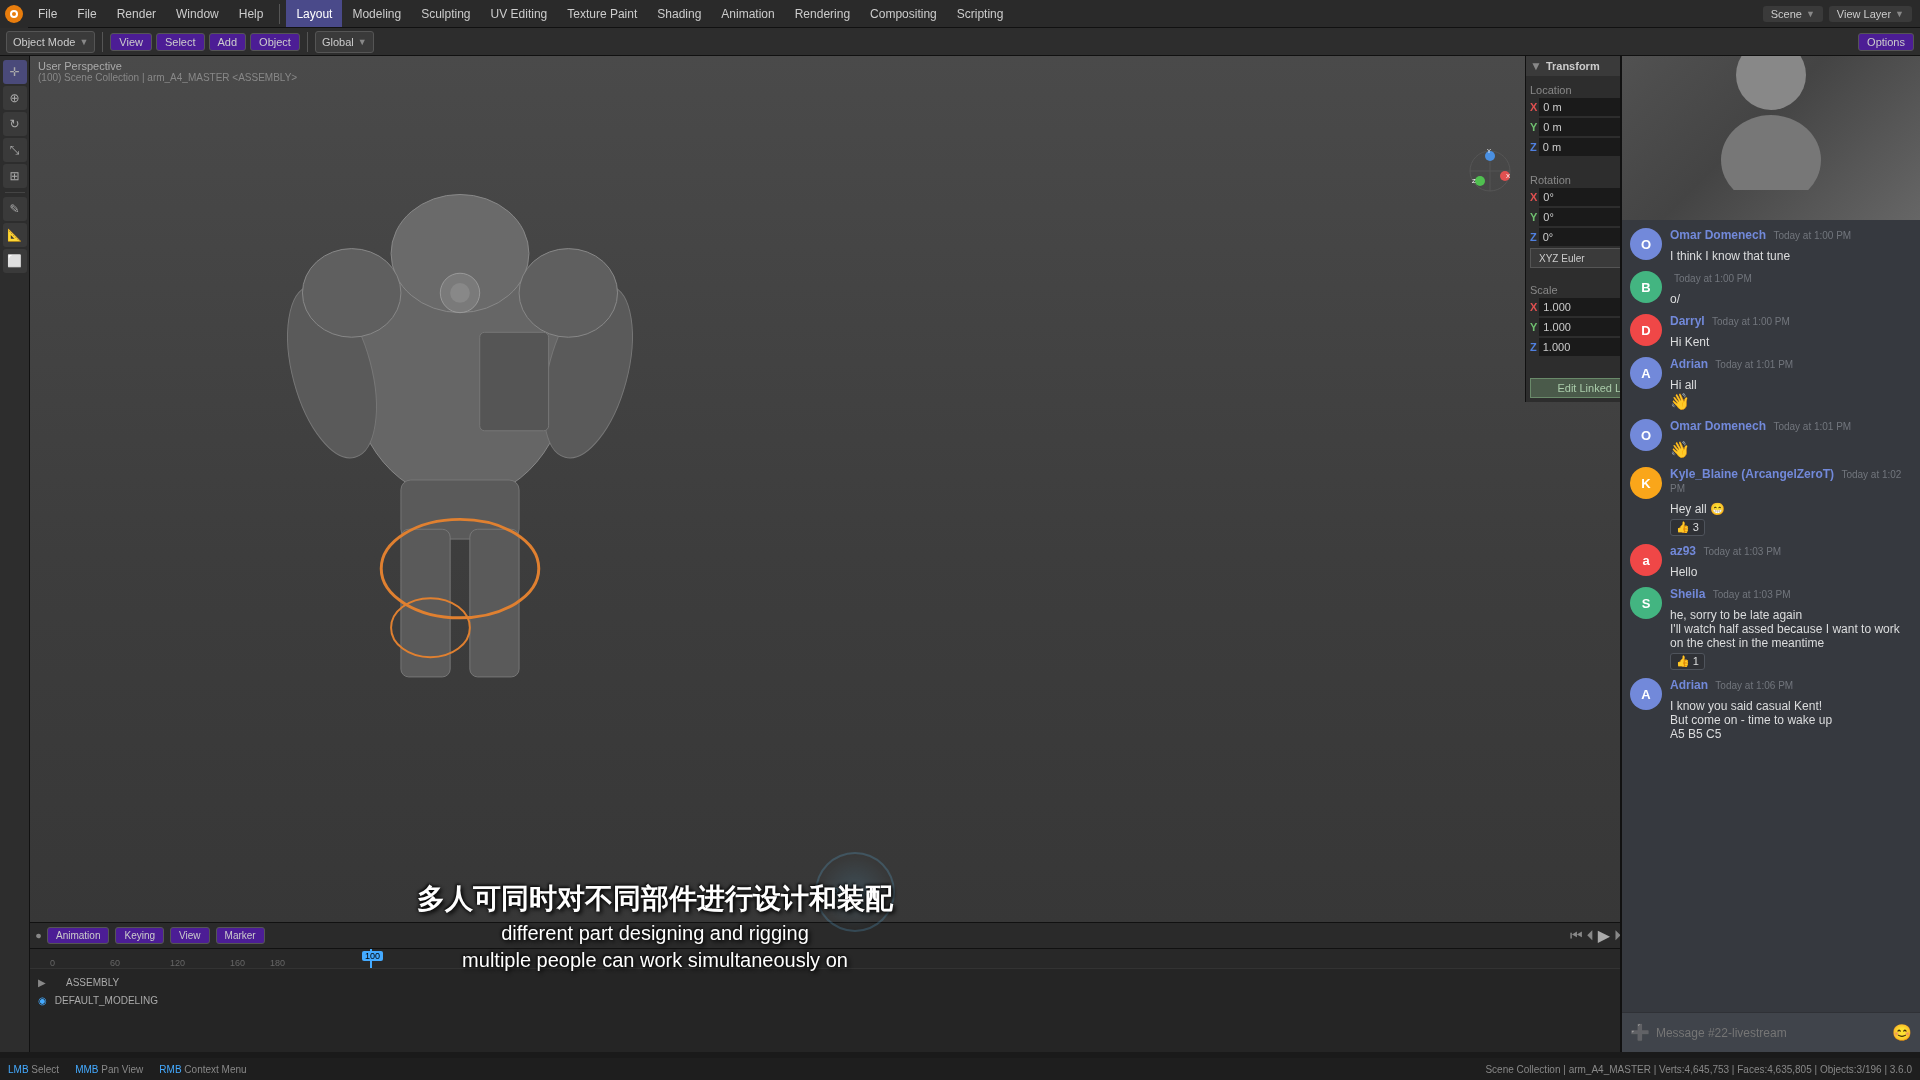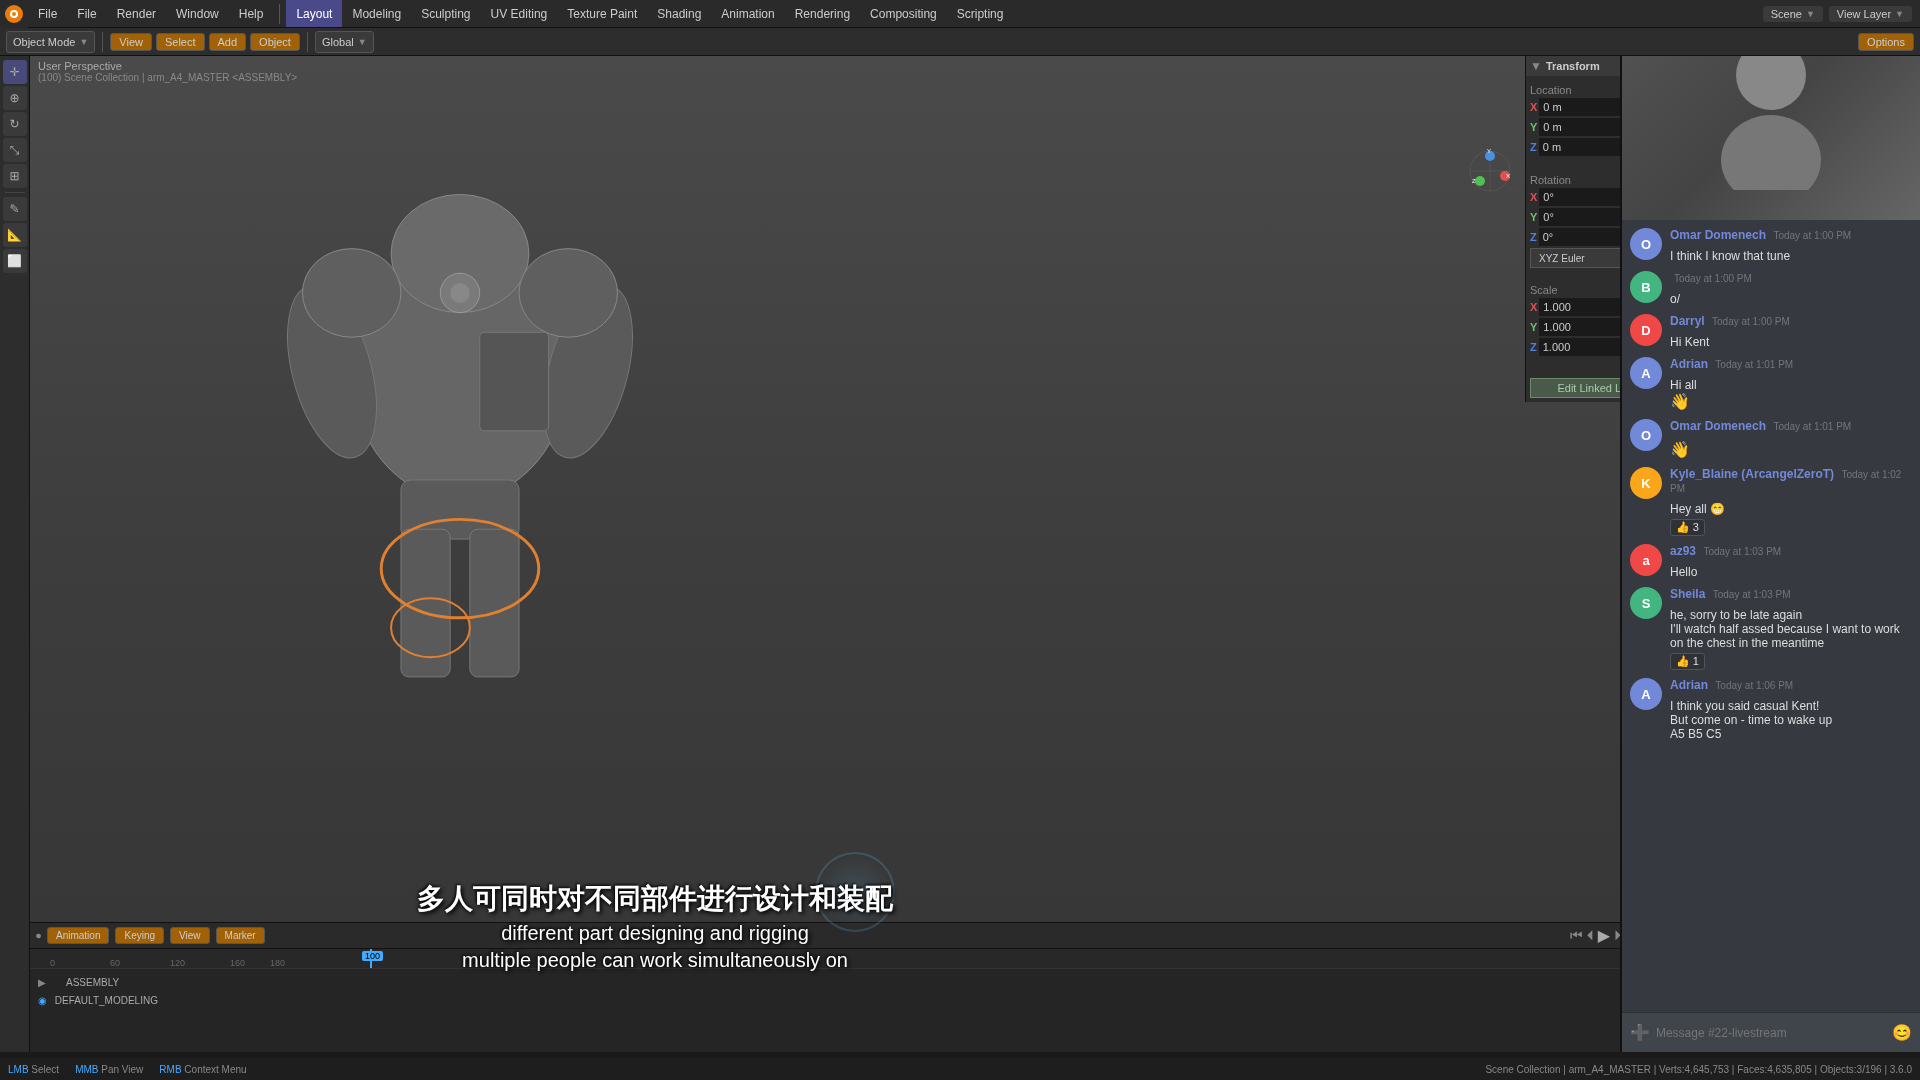--- a/index.html
+++ b/index.html
@@ -44,21 +44,21 @@
       background: #2d2d2d;
       display: flex;
       align-items: center;
       gap: 4px;
       padding: 0 6px;
       border-bottom: 1px solid #111;
       z-index: 99;
     }
     .toolbar-btn {
       padding: 2px 8px;
-      background: #a16207;
+      background: #4c1d95;
       border: 1px solid #555;
       border-radius: 3px;
       font-size: 11px;
       color: #ccc;
       cursor: pointer;
       white-space: nowrap;
     }
     .toolbar-separator { width: 1px; height: 20px; background: #555; margin: 0 3px; }
 
     
@@ -1229,21 +1229,21 @@
             <div><span class="chat-reaction">👍 1</span></div>
           </div>
     </div>
   </div>
       <div class="chat-message">
     <div class="chat-avatar" style="background:#7289da;">A</div>
     <div class="chat-content">
       <span class="chat-username">Adrian</span>
       <span class="chat-timestamp">Today at 1:06 PM</span>
       <div class="chat-text">
-            <div>I think you said casual Kent!</div>
+            <div>I know you said casual Kent!</div>
             <div>But come on - time to wake up</div>
             <div>A5 B5 C5</div>
           </div>
     </div>
   </div>
     </div>
   <div class="chat-input-bar">
     <span style="color:#72767d;font-size:16px;cursor:pointer;">➕</span>
     <input class="chat-input" type="text" placeholder="Message #22-livestream" style="">
     <span style="color:#72767d;font-size:16px;cursor:pointer;">😊</span>

